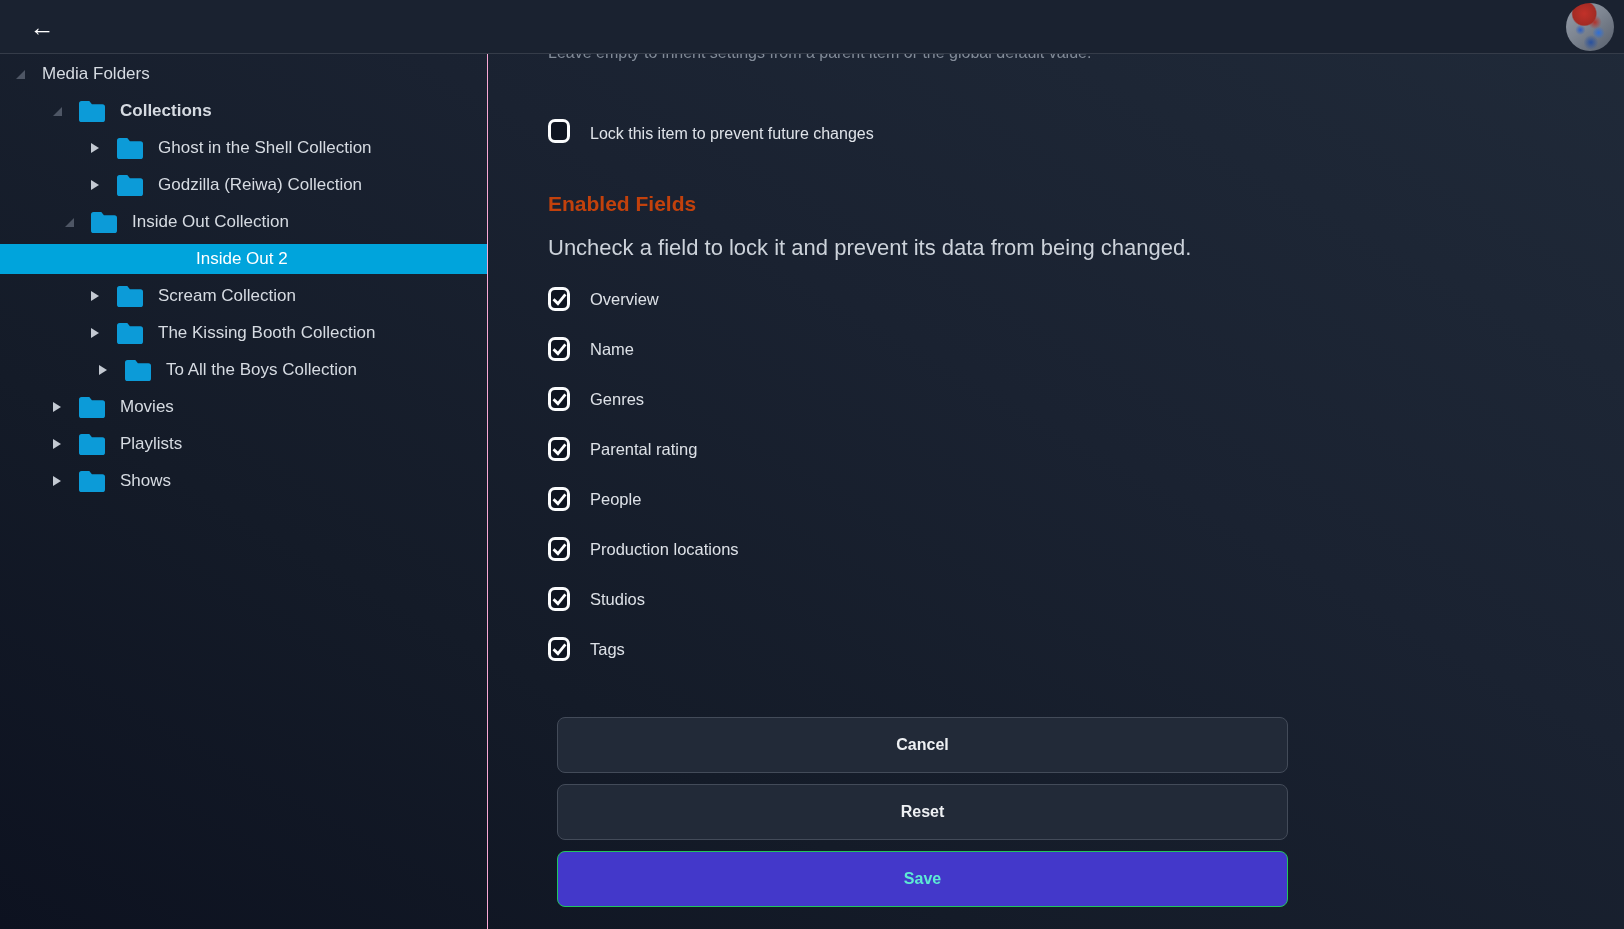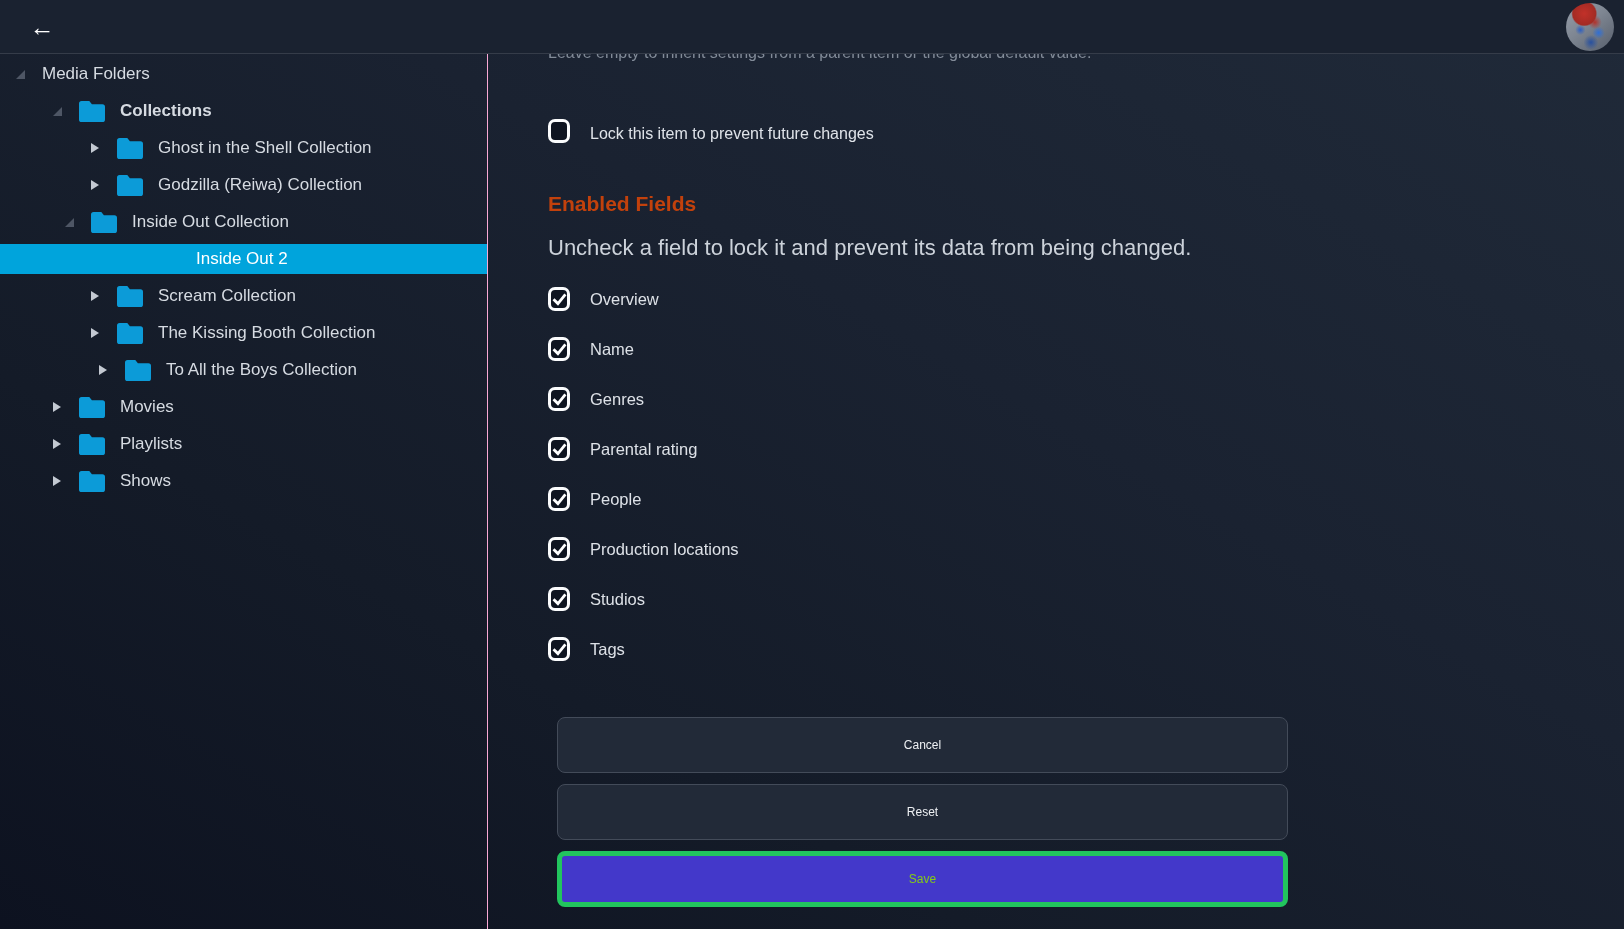--- a/index.html
+++ b/index.html
@@ -94,25 +94,25 @@
     height:50px; display:flex; align-items:center; gap:20px;
     font-size:16.5px; color:#dde1e7; cursor:pointer; white-space:nowrap;
   }
   .label-text { display:inline-block; }
 
   
   .btns { position:absolute; left:68px; top:717px; width:731px; }
   .btn {
     display:block; width:100%; height:56px;
     border-radius:8px; margin-bottom:11px;
-    font-family:inherit; font-size:12px; font-weight:normal;
+    font-family:inherit; font-size:16px; font-weight:bold;
     cursor:pointer;
   }
   .btn.secondary { background:#222a38; border:1px solid #434b59; color:#eef0f3; }
-  .btn.primary { background:var(--primary,#4338ca); border:5px solid #22c55e; color:#84cc16; }
+  .btn.primary { background:var(--primary,#4338ca); border:1px solid #22c55e; color:#5eead4; }
 </style>
 </head>
 <body>
 
 <header class="header">
   <button class="back-btn"><span>←</span></button>
   <button class="avatar" aria-label="user"></button>
 </header>
 
 <nav class="sidebar">

